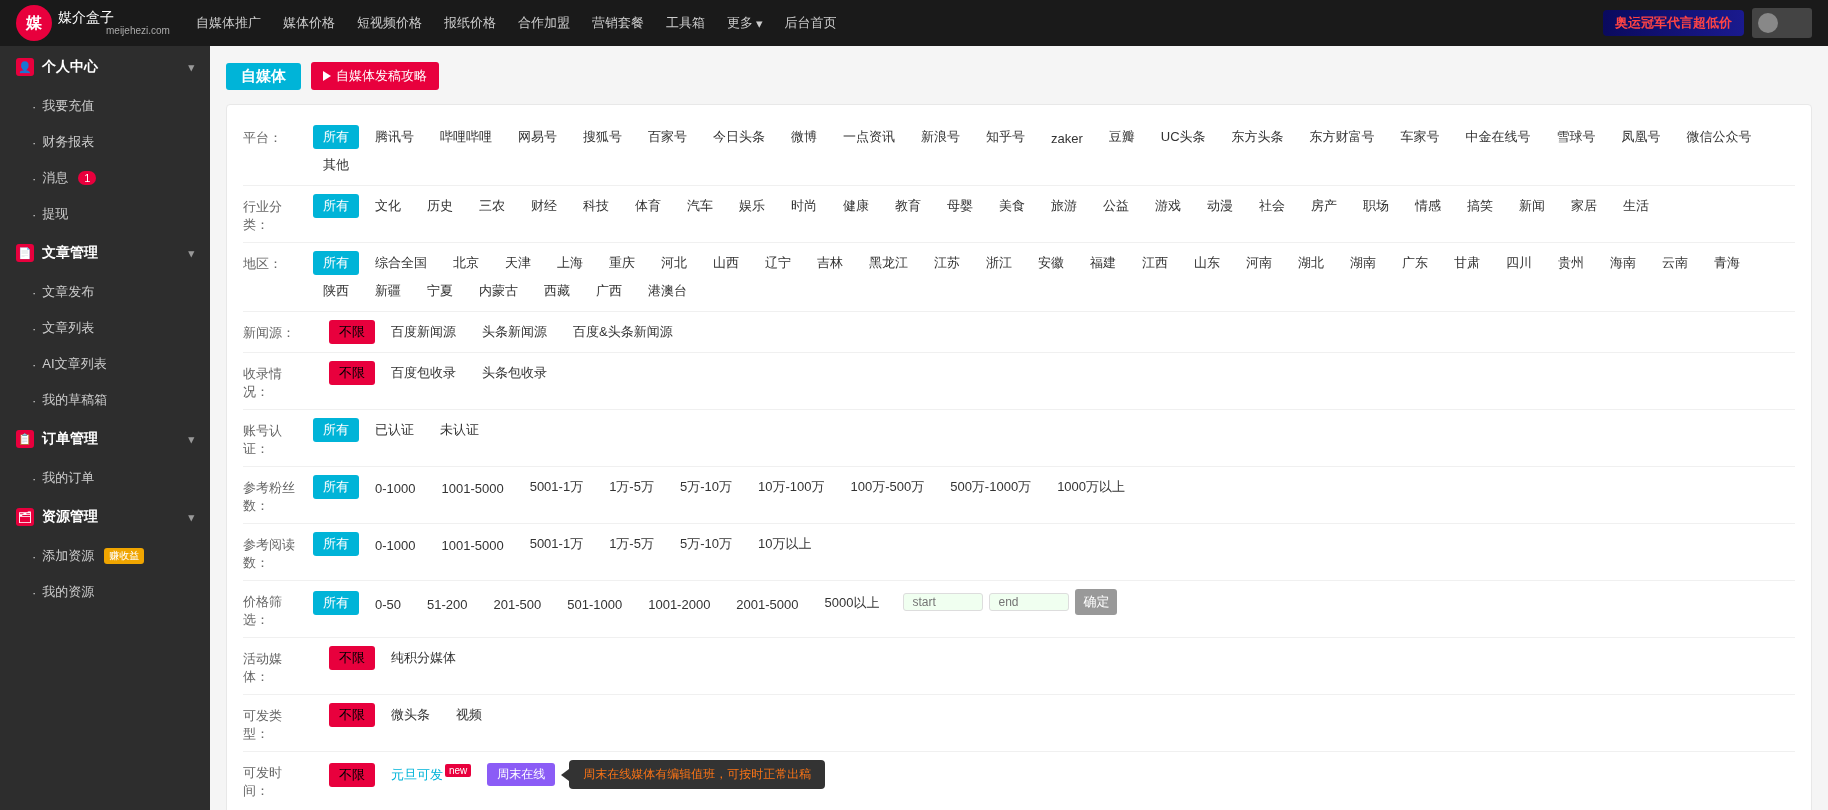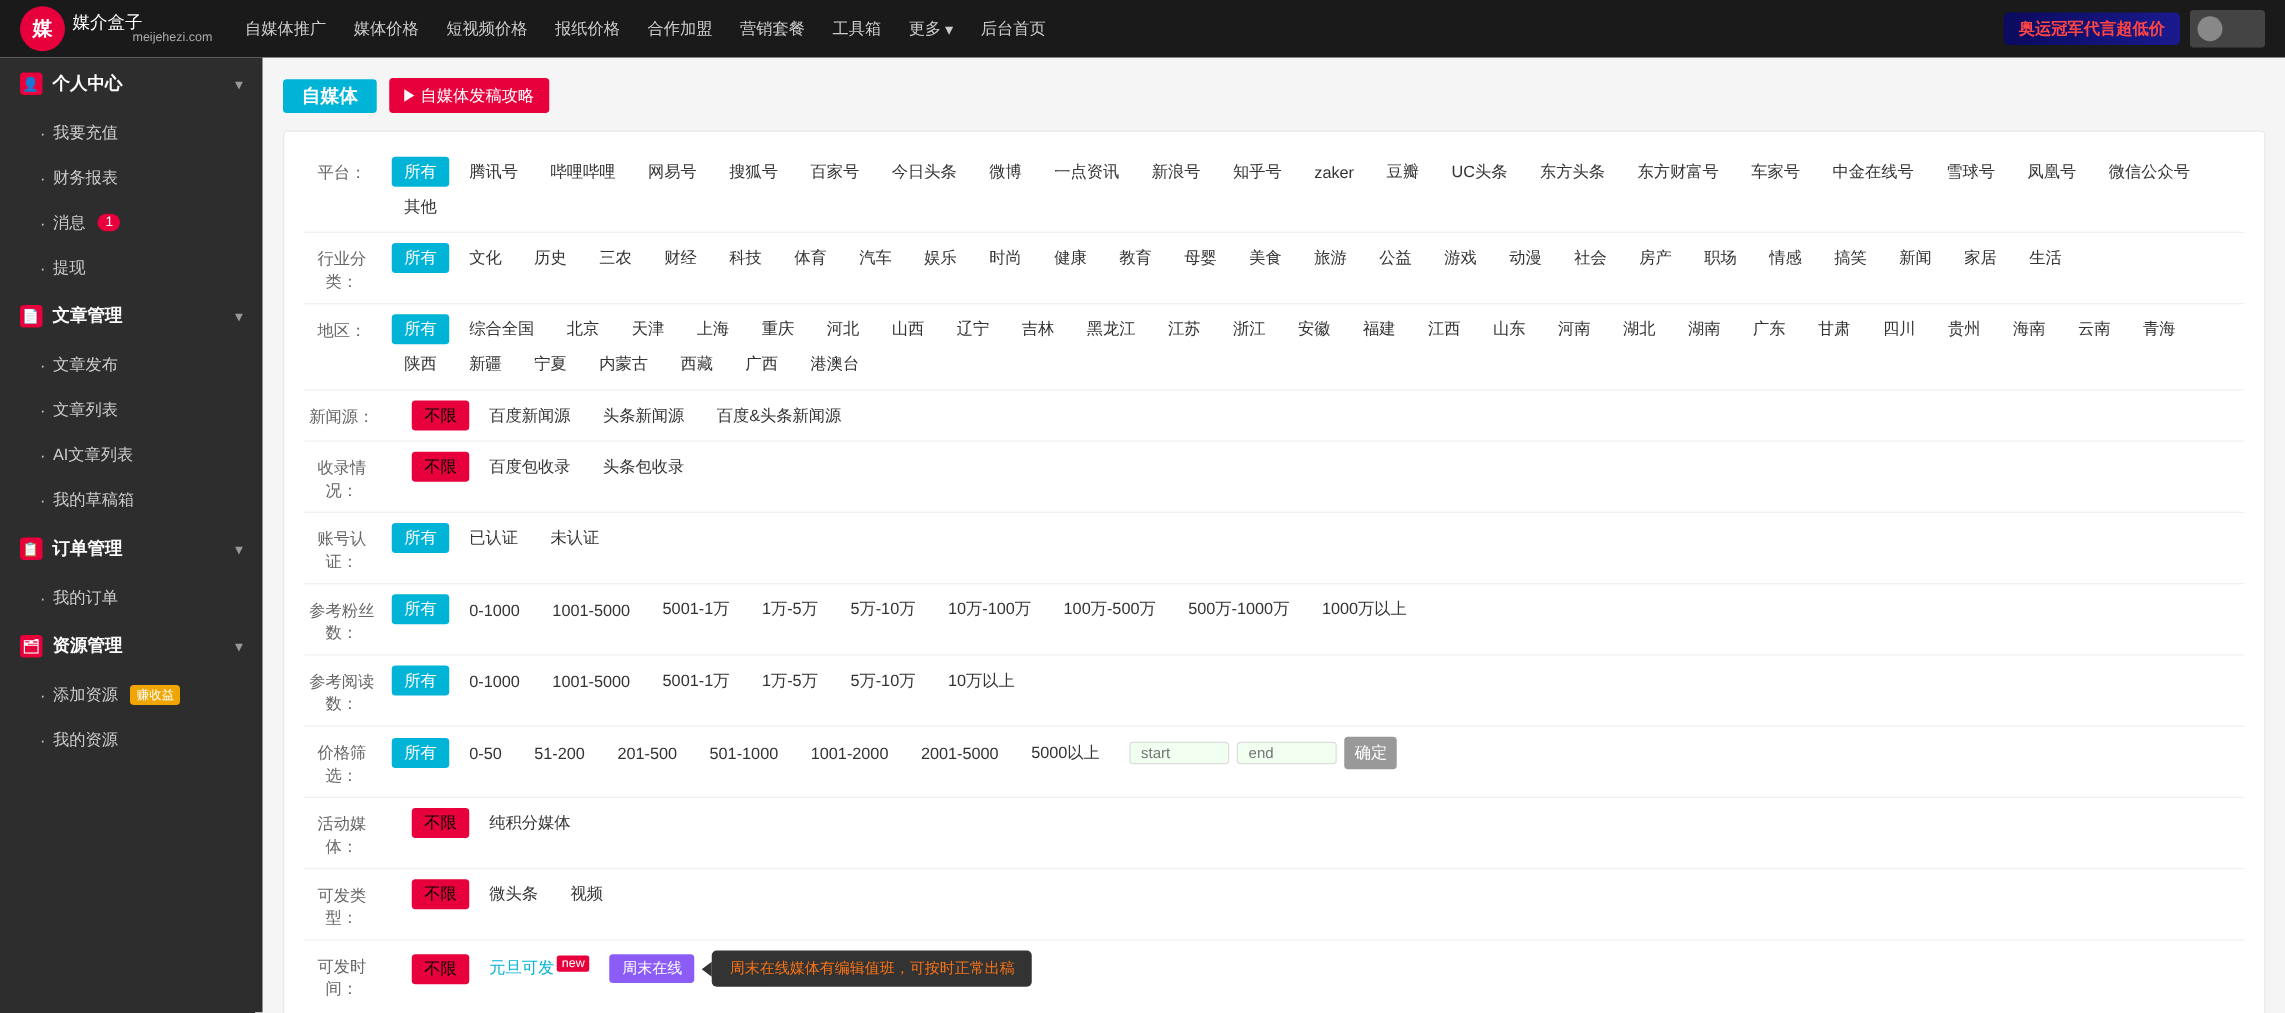--- a/index.html
+++ b/index.html
@@ -212,29 +212,29 @@
       border-bottom: 1px solid #f0f0f0;
       min-height: 38px;
     }
     .filter-row:last-child { border-bottom: none; }
     .filter-label {
       color: #666;
       width: 70px;
       flex-shrink: 0;
       padding-top: 4px;
       font-size: 13px;
-      text-align: center;
+      text-align: left;
       padding-right: 10px;
     }
     .filter-options {
       display: flex;
       flex-wrap: wrap;
       gap: 4px 6px;
       flex: 1;
-      align-items: center;
+      align-items: flex-end;
     }
     .filter-tag {
       padding: 3px 10px;
       border-radius: 3px;
       font-size: 13px;
       cursor: pointer;
       white-space: nowrap;
       color: #333;
       background: transparent;
     }

